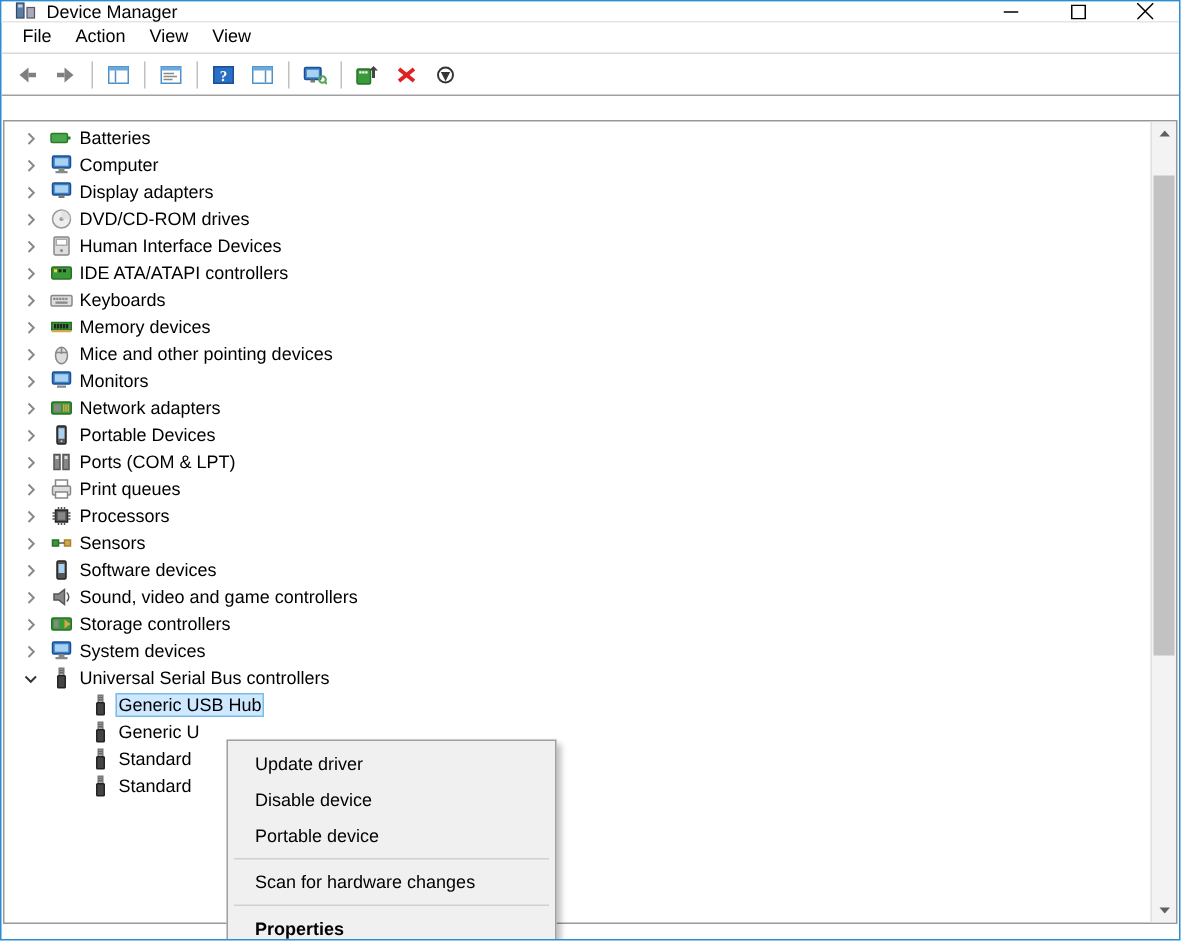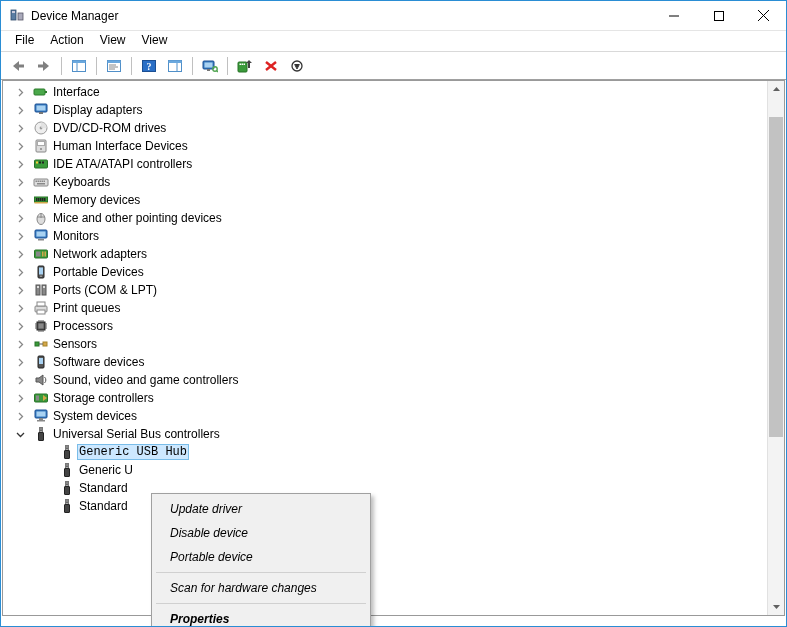--- a/index.html
+++ b/index.html
@@ -8,21 +8,21 @@
     font-family: "Segoe UI", Tahoma, sans-serif;
     font-size: 12px;
     background: #fff;
     width:787px; height:627px;
     border:1px solid #2a8dd4;
     position: relative;
     overflow: hidden;
   }
   
   .titlebar {
-    height:30px;
+    height:14px;
     display:flex; align-items:center;
     padding:0 0 0 8px;
     border-bottom:1px solid #e5e5e5;
     background:#fff;
   }
   .titlebar .icon { width:16px; height:16px; margin-right:6px; }
   .titlebar .title { flex:1; font-size:12px; color:#000; }
   .winbtns { display:flex; align-items:stretch; height:100%; }
   .winbtn {
     width:45px;
@@ -112,38 +112,36 @@
   .expander svg { width:9px; height:9px; }
   .devicon {
     width:16px; height:16px; margin-right:4px; flex:none;
   }
   .node-label { }
   .node.selected .node-label {
     background:#cde8ff;
     border:1px solid #7abde9;
     padding:0 1px;
     margin:-1px -2px;
-    font-family:Liberation Mono, monospace;
   }
   
   .context-menu {
     position:absolute;
     left:150px; top:492px;
     width:220px;
     background:#f0f0f0;
     border:1px solid #a0a0a0;
     box-shadow:3px 3px 4px rgba(0,0,0,0.25);
     padding:3px 2px;
     z-index:10;
   }
   .cm-item {
     padding:5px 12px 5px 16px;
     font-size:12px;
     color:#000;
-    font-style:italic;
   }
   .cm-item.bold { font-weight:bold; }
   .cm-sep {
     height:1px; background:#d0d0d0;
     margin:3px 2px;
   }
 </style>
 </head>
 <body>
 
@@ -268,21 +266,35 @@
       <div class="node">
         <span class="expander">
           <svg viewBox="0 0 9 9">
             <path d="M3 1 L6.5 4.5 L3 8" fill="none" stroke="#888" stroke-width="1.3"></path>
           </svg>
         </span>
         <span class="devicon"><svg viewBox="0 0 16 16">
             <rect x="1" y="5" width="11" height="6" fill="#4aa84a" stroke="#2a7a2a" rx="1"></rect>
             <rect x="12" y="7" width="2" height="2" fill="#2a7a2a"></rect>
           </svg></span>
-        <span class="node-label">Interface</span>
+        <span class="node-label">Batteries</span>
+      </div>
+      <div class="node">
+        <span class="expander">
+          <svg viewBox="0 0 9 9">
+            <path d="M3 1 L6.5 4.5 L3 8" fill="none" stroke="#888" stroke-width="1.3"></path>
+          </svg>
+        </span>
+        <span class="devicon"><svg viewBox="0 0 16 16">
+            <rect x="2" y="2" width="12" height="8" fill="#3a7ec2" stroke="#1b4f93" rx="1"></rect>
+            <rect x="3.5" y="3.5" width="9" height="5" fill="#a9d2f2"></rect>
+            <rect x="6" y="10" width="4" height="2" fill="#888"></rect>
+            <rect x="4" y="12" width="8" height="1.5" fill="#888"></rect>
+          </svg></span>
+        <span class="node-label">Computer</span>
       </div>
       <div class="node">
         <span class="expander">
           <svg viewBox="0 0 9 9">
             <path d="M3 1 L6.5 4.5 L3 8" fill="none" stroke="#888" stroke-width="1.3"></path>
           </svg>
         </span>
         <span class="devicon"><svg viewBox="0 0 16 16">
             <rect x="2" y="2" width="12" height="8" fill="#3a7ec2" stroke="#1b4f93" rx="1"></rect>
             <rect x="3.5" y="3.5" width="9" height="5" fill="#a9d2f2"></rect>

